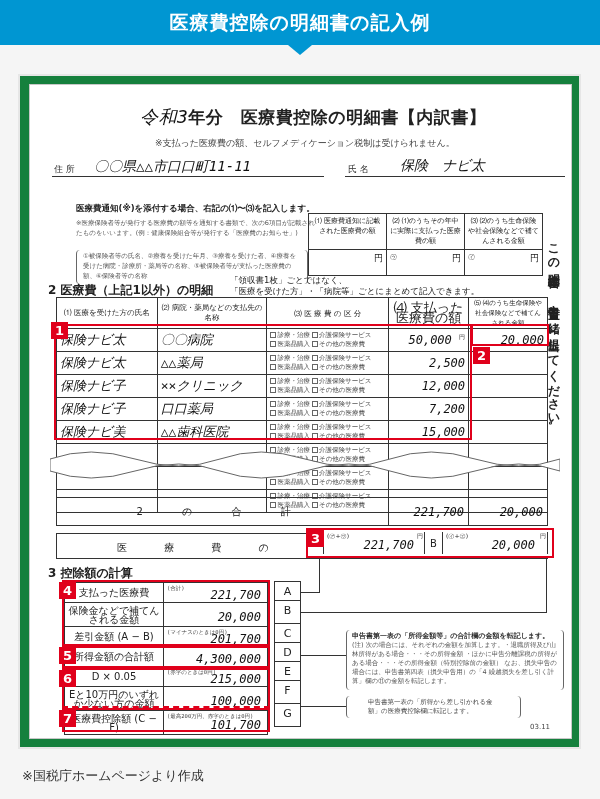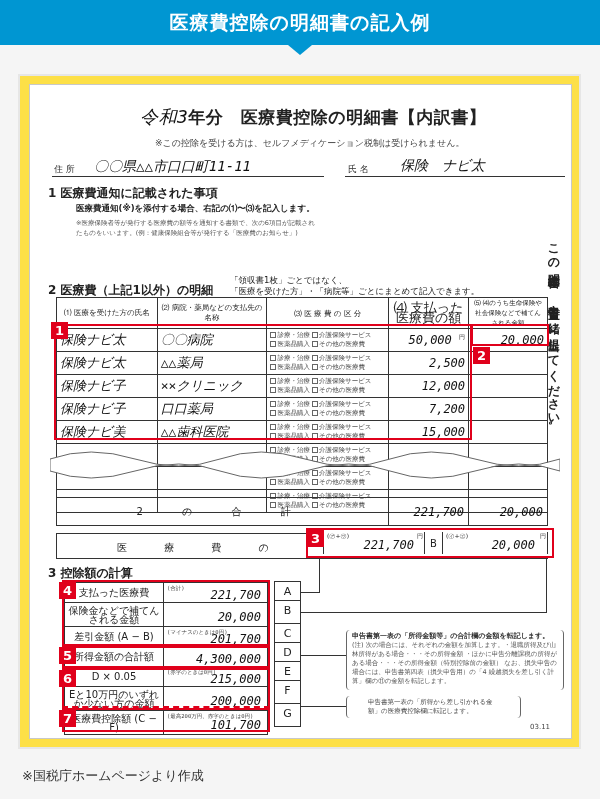--- a/index.html
+++ b/index.html
@@ -4,21 +4,21 @@
 <style>
   * { box-sizing: border-box; margin: 0; padding: 0; }
   html, body { width: 600px; height: 799px; background: #f5f5f5; overflow: hidden; }
   body { font-family: "DejaVu Sans", "Liberation Sans", sans-serif; color: #222; position: relative; }
 
   .banner { position: absolute; left: 0; top: 0; width: 600px; height: 45px; background: #0096d2; color: #fff;
     font-size: 19px; font-weight: bold; text-align: center; line-height: 45px; letter-spacing: 1px; }
   .banner-arrow { position: absolute; left: 288px; top: 45px; width: 0; height: 0;
     border-left: 12px solid transparent; border-right: 12px solid transparent; border-top: 10px solid #0096d2; }
 
-  .card { position: absolute; left: 18px; top: 74px; width: 563px; height: 675px; background: #fde047;
+  .card { position: absolute; left: 18px; top: 74px; width: 563px; height: 675px; background: #15803d;
     border: 2px solid #e6e6e6; }
   .sheet { position: absolute; left: 9px; top: 8px; width: 543px; height: 655px; border: 1px solid #c8c8c8; background: #fff; }
 
   .source { position: absolute; left: 22px; top: 767px; font-size: 13px; color: #333; }
 
   .abs { position: absolute; }
   .hand { font-family: "DejaVu Sans Mono", "Liberation Mono", monospace; font-style: italic; color: #111; }
 
   .title { left: 110px; top: 20px; font-size: 17px; font-weight: bold; letter-spacing: 0.5px; white-space: nowrap; }
   .title .year { font-weight: normal; font-size: 18px; }
@@ -94,35 +94,49 @@
 
 <div class="banner"><span>医療費控除の明細書の記入例</span></div>
 <div class="banner-arrow"></div>
 
 <div class="card">
   <div class="sheet">
 
     <div class="abs title">
       <span class="year hand">令和3</span><span>年分　医療費控除の明細書【内訳書】</span>
     </div>
-    <div class="abs subnote">※この控除を受ける方は、セルフメディケーション税制は受けられません。</div>
+    <div class="abs subnote">※支払った医療費の額、セルフメディケーション税制は受けられません。</div>
 
     <div class="abs addr-row">
       <span class="lbl">住 所</span>
       <span class="val hand">〇〇県△△市口口町11-11</span>
     </div>
     <div class="abs name-row">
       <span class="lbl">氏 名</span>
       <span class="val hand">保険　ナビ太</span>
     </div>
 
-    <div class="abs sec-h sec1">1 医療費通知に記載された事項</div>
     <div class="abs s1-line">医療費通知(※)を添付する場合、右記の⑴〜⑶を記入します。</div>
     <div class="abs s1-note">※医療保険者等が発行する医療費の額等を通知する書類で、次の6項目が記載されたものをいいます。(例：健康保険組合等が発行する「医療費のお知らせ」)</div>
-
+    <div class="abs s1-bracket">①被保険者等の氏名、②療養を受けた年月、③療養を受けた者、④療養を受けた病院・診療所・薬局等の名称、⑤被保険者等が支払った医療費の額、⑥保険者等の名称</div>
+
+    <table class="abs t1">
+      <tbody>
+          <tr>
+        <td class="hdr">⑴ 医療費通知に記載された医療費の額</td>
+        <td class="hdr">⑵ ⑴のうちその年中に実際に支払った医療費の額</td>
+        <td class="hdr">⑶ ⑵のうち生命保険や社会保険などで補てんされる金額</td>
+      </tr>
+      <tr>
+        <td class="val"><span>円</span></td>
+        <td class="val"><span style="float:left;font-size:7px">㋒</span><span>円</span></td>
+        <td class="val"><span style="float:left;font-size:7px">㋑</span><span>円</span></td>
+      </tr>
+    </tbody>
+      </table>
 
     <div class="abs vertical">この明細書は、申告書と一緒に提出してください。</div>
 
     <div class="abs sec-h sec2">2 医療費（上記1以外）の明細</div>
     <div class="abs s2-note">
       <div>「領収書1枚」ごとではなく、</div>
       <div>「医療を受けた方」・「病院等」ごとにまとめて記入できます。</div>
     </div>
 
     <table class="abs t2">
@@ -245,21 +259,21 @@
           <tr>
             <td>所得金額の合計額</td>
             <td class="v hand"><small></small><span>4,300,000</span></td>
           </tr>
           <tr>
             <td>D × 0.05</td>
             <td class="v hand"><small>(赤字のときは0円)</small><span>215,000</span></td>
           </tr>
           <tr>
             <td style="height:24px">Eと10万円のいずれか少ない方の金額</td>
-            <td class="v hand"><small></small><span>200,000</span></td>
+            <td class="v hand"><small></small><span>100,000</span></td>
           </tr>
           <tr>
             <td style="height:24px">医療費控除額 (C − F)</td>
             <td class="v hand"><small>(最高200万円、赤字のときは0円)</small><span>101,700</span></td>
           </tr>
         </tbody>
       </table>
     <div class="abs letters" id="letters">
         <div>A</div>
         <div style="height: 24px;">B</div>

